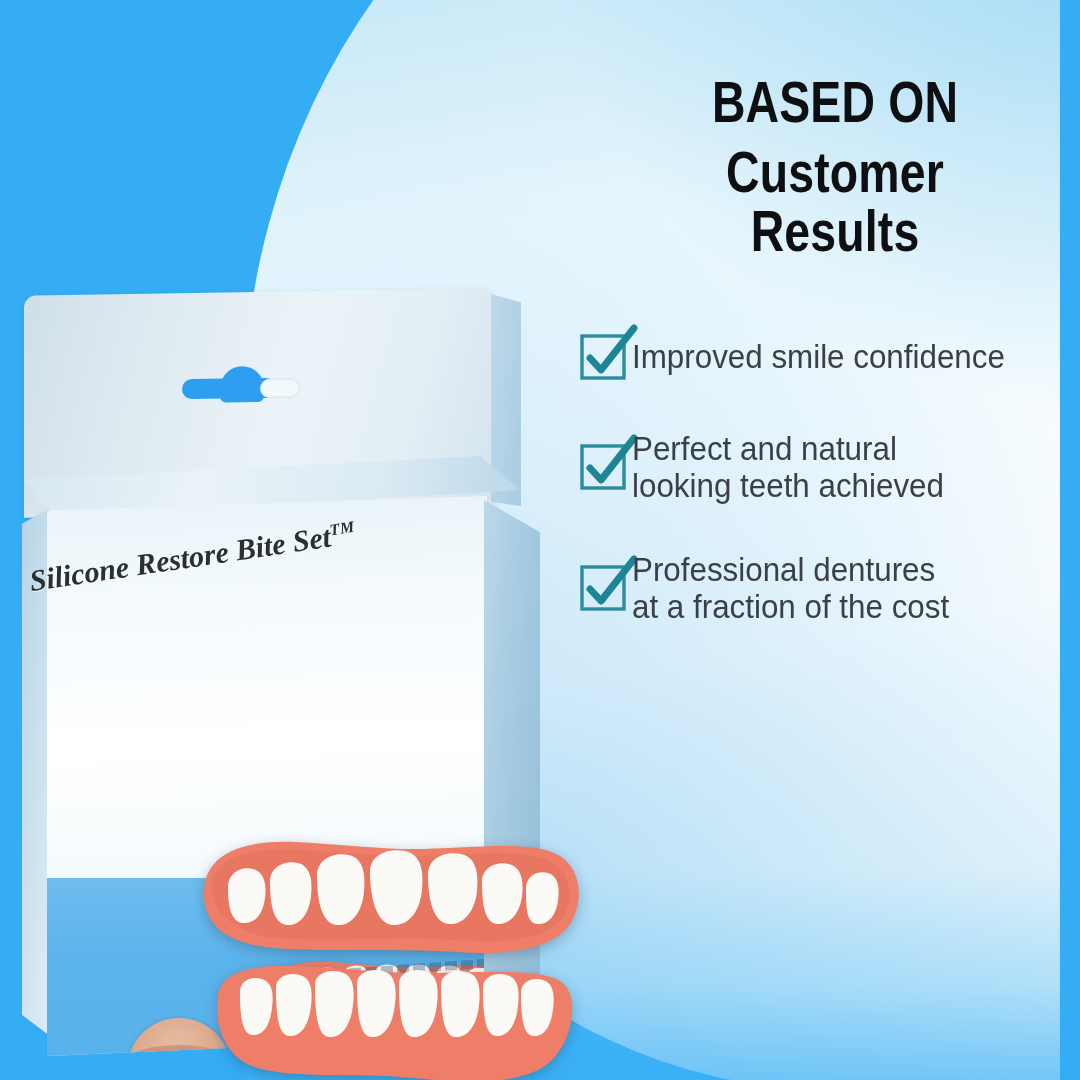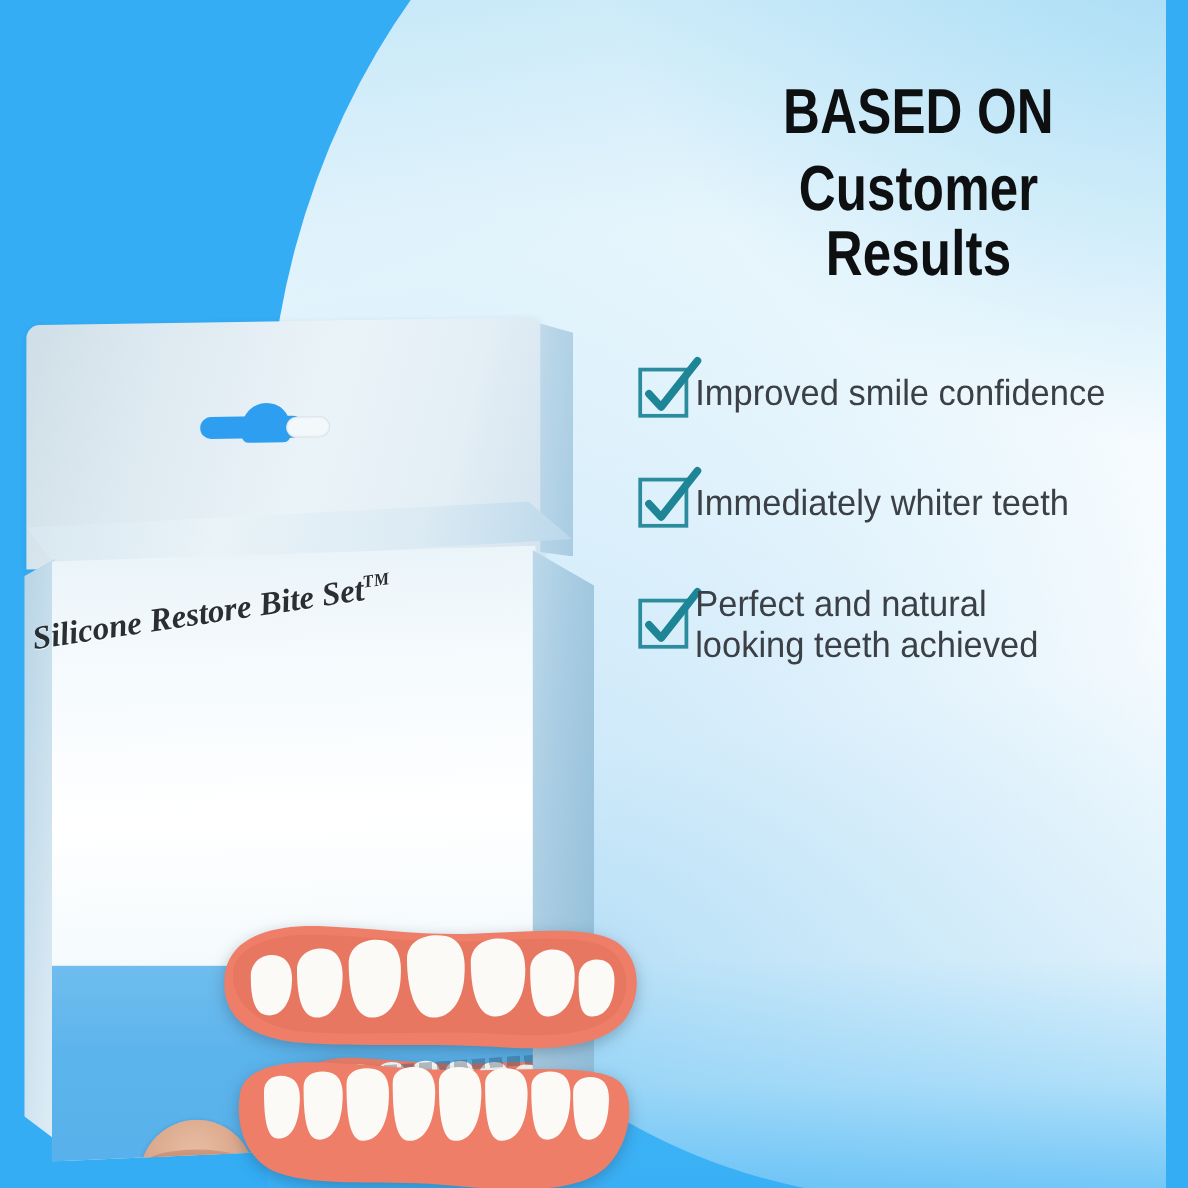--- a/index.html
+++ b/index.html
@@ -199,41 +199,42 @@
     <div class="benefit">
       <span class="cb">
         <svg viewBox="0 0 66 66">
           <rect x="6" y="16" width="42" height="42" fill="none" stroke="#2B8C9E" stroke-width="3.4"></rect>
           <path d="M14 38 L25 50 L58 8" fill="none" stroke="#1E8596" stroke-width="7" stroke-linecap="round" stroke-linejoin="round"></path>
         </svg>
       </span>
       <span class="txt">Improved smile confidence</span>
     </div>
 
+
     <div class="benefit">
       <span class="cb">
         <svg viewBox="0 0 66 66">
           <rect x="6" y="16" width="42" height="42" fill="none" stroke="#2B8C9E" stroke-width="3.4"></rect>
           <path d="M14 38 L25 50 L58 8" fill="none" stroke="#1E8596" stroke-width="7" stroke-linecap="round" stroke-linejoin="round"></path>
         </svg>
       </span>
-      <span class="txt">Immediately whiter teeth</span>
+      <span class="txt">Perfect and natural
+looking teeth achieved</span>
     </div>
 
     <div class="benefit">
       <span class="cb">
         <svg viewBox="0 0 66 66">
           <rect x="6" y="16" width="42" height="42" fill="none" stroke="#2B8C9E" stroke-width="3.4"></rect>
           <path d="M14 38 L25 50 L58 8" fill="none" stroke="#1E8596" stroke-width="7" stroke-linecap="round" stroke-linejoin="round"></path>
         </svg>
       </span>
-      <span class="txt">Perfect and natural
-looking teeth achieved</span>
-    </div>
-
+      <span class="txt">Professional dentures
+at a fraction of the cost</span>
+    </div>
 
   </div>
 
   <div id="product">
 
     <div class="hangcard">
       <div class="slot">
         <div class="bar"></div>
         <div class="dome"></div>
         <div class="tab"></div>

